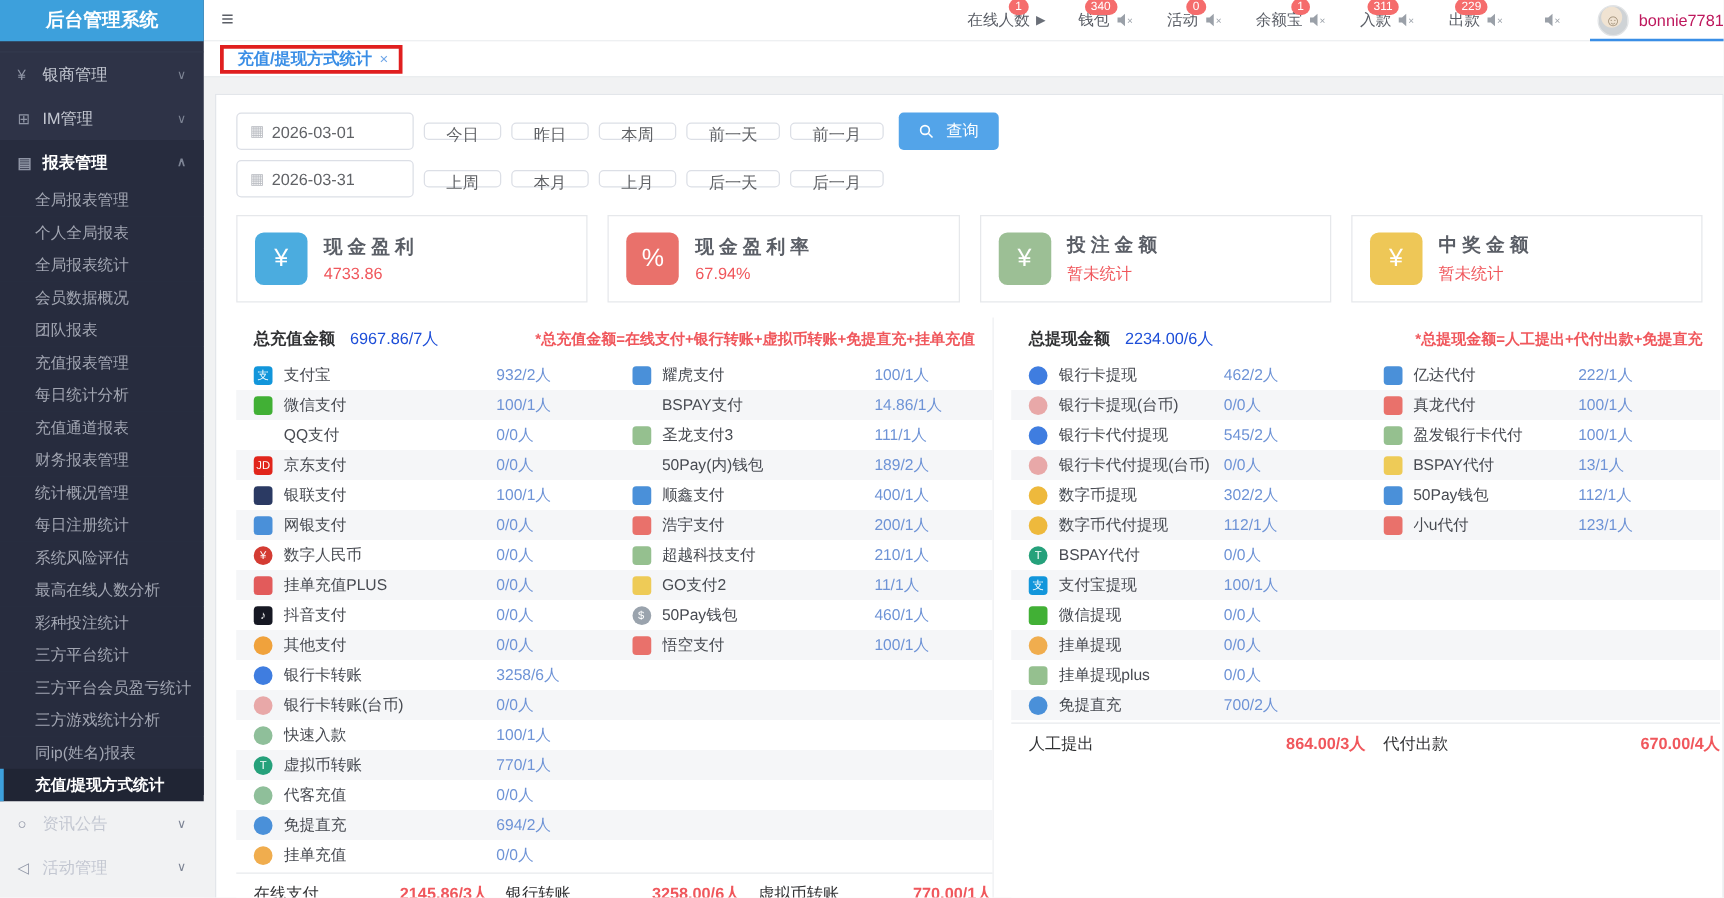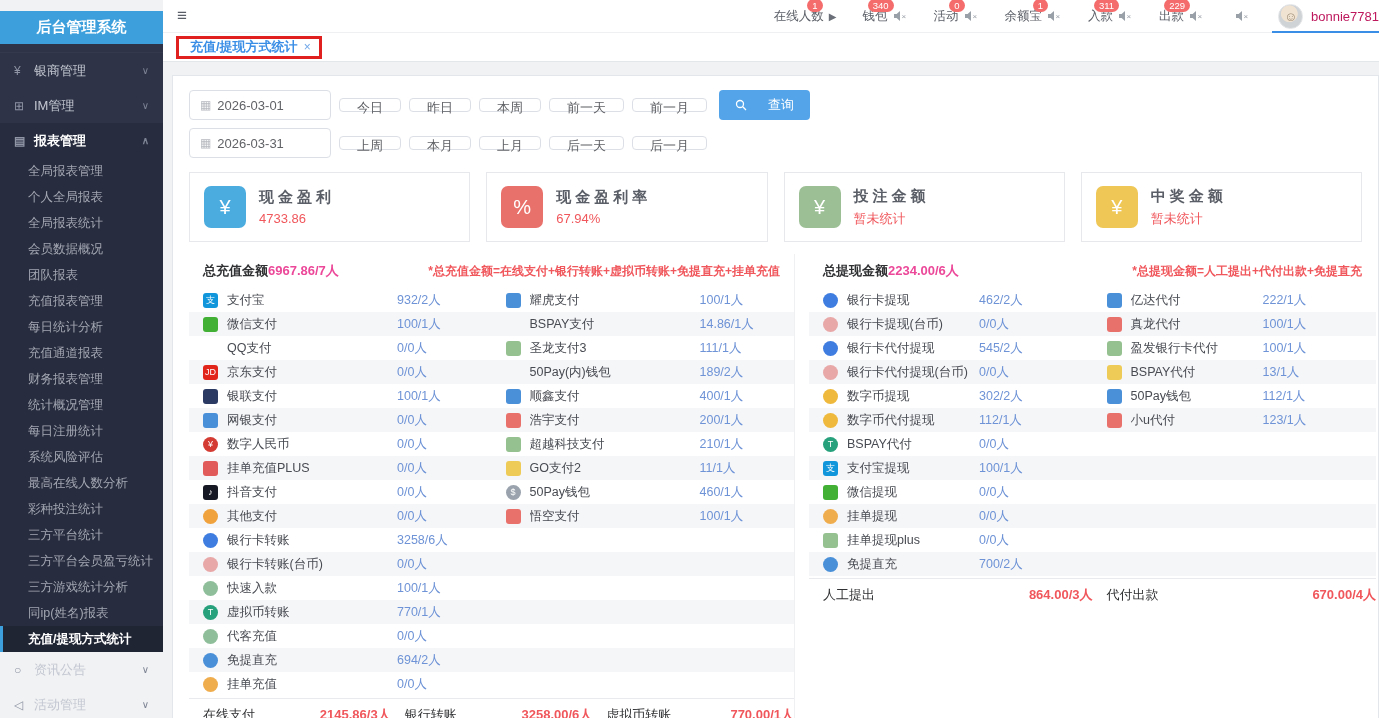--- a/index.html
+++ b/index.html
@@ -1,20 +1,20 @@
 <!DOCTYPE html>
 <html><head>
 <meta charset="utf-8">
 <style>
   * { margin:0; padding:0; box-sizing:border-box; }
   html,body { width:1379px; height:718px; overflow:hidden; font-family:"Liberation Sans", sans-serif; background:#f1f2f3; }
   .app { position:relative; width:1379px; height:718px; }
 
   
-  .sidebar { position:absolute; left:0; top:0; width:163px; height:636px; background:#2e3347; z-index:5;margin-top:11px; }
+  .sidebar { position:absolute; left:0; top:0; width:163px; height:636px; background:#2e3347; z-index:5; }
   .logo { height:33px; background:#3da0dc; color:#fff; font-size:15px; font-weight:bold; display:flex; align-items:center; justify-content:center; }
   .sliver { height:9px; border-bottom:1px solid #3a4054; opacity:.5; }
   .side-sec { height:35px; display:flex; align-items:center; padding:0 14px; color:#c3c7d1; font-size:13px; cursor:pointer; }
   .side-sec .sico { width:20px; color:#8f95a5; font-size:12px; }
   .side-sec .slabel { flex:1; }
   .side-sec .chev { color:#7d8494; font-size:10px; }
   .side-sec.active-parent { background:#272c3e; color:#fff; font-weight:bold; }
   .submenu .subitem { height:26px; display:flex; align-items:center; padding-left:28px; color:#a3a7b3; font-size:12.5px; cursor:pointer; background:#272c3e; }
   .submenu .subitem.active { color:#fff; font-weight:bold; background:#202534; border-left:3px solid #3da0dc; padding-left:25px; }
 
@@ -38,37 +38,37 @@
 
   
   .content { position:absolute; left:163px; top:62px; right:0; bottom:0; background:#f1f2f3; padding:13px 0 0 9px; }
   .panel { background:#fff; border:1px solid #e3e6ea; min-height:650px; padding:14px 0 0 16px; position:relative; }
 
   
   .frow { display:flex; align-items:center; gap:8px; margin-bottom:8px; }
   .dateinput { width:142px; height:30px; border:1px solid #dcdfe6; border-radius:4px; background:#fff; display:flex; align-items:center; gap:6px; padding:0 10px; font-size:13px; color:#606266; cursor:text; }
   .dateinput .cal { color:#b6b9bf; font-size:12px; }
   .fbtn { height:14px; padding:0 17px; border:1px solid #dcdfe6; border-radius:4px; background:#fff; font-size:13px; color:#606266; cursor:pointer; }
-  .searchbtn { height:30px; padding:0 16px; border:none; border-radius:4px; background:#53a4e9; color:#fff; font-size:13px; cursor:pointer; display:flex; align-items:center; gap:21px; margin-left:4px; }
+  .searchbtn { height:30px; padding:0 16px; border:none; border-radius:4px; background:#53a4e9; color:#fff; font-size:13px; cursor:pointer; display:flex; align-items:center; gap:10px; margin-left:4px; }
 
   
   .cards { display:flex; gap:16px; margin:14px 16px 12px 0; }
   .card { flex:1; border:1px solid #e6e8eb; background:#fff; height:70px; display:flex; align-items:center; padding:0 14px; gap:13px; }
   .cicon { width:42px; height:42px; border-radius:7px; color:#fff; font-size:20px; display:flex; align-items:center; justify-content:center; }
   .ctitle { font-size:15px; font-weight:bold; color:#5a5e66; letter-spacing:4px; }
   .cvalue { font-size:13px; color:#f0575c; margin-top:4px; }
 
   
   .tables { display:flex; gap:14px; margin-right:2px; }
   .ptable { background:#fff; }
   .ptable.left { width:606px; border-right:1px solid #eef0f2; }
   .ptable.right { flex:1; }
   .thead { height:34px; display:flex; align-items:center; padding:0 14px; font-size:13px; }
   .ttitle { color:#303133; font-weight:bold; }
-  .ttotal { color:#ec4899; font-weight:bold; margin-left:0; }
+  .ttotal { color:#1d4ed8; font-weight:normal; margin-left:12px; }
   .tnote { margin-left:auto; color:#f0575c; font-weight:bold; font-size:12px; }
   .tbody .prow { display:flex; height:24px; align-items:center; font-size:12.5px; }
   .tbody .prow:nth-child(even) { background:#f5f6f8; }
   .cell { width:50%; display:flex; align-items:center; padding-left:14px; }
   .picon { width:15px; height:15px; border-radius:3px; margin-right:9px; flex:0 0 15px; color:#fff; font-size:9px; line-height:15px; text-align:center; overflow:hidden; }
   .pname { color:#484b52; flex:0 0 170px; white-space:nowrap; overflow:hidden; }
   .ptable.right .pname { flex:0 0 132px; }
   .pval { color:#6e93d6; cursor:pointer; white-space:nowrap; }
   .tsummary { display:flex; align-items:center; height:32px; border-top:1px solid #e8eaed; margin-top:2px; font-size:13px; }
   .sgroup { flex:1; display:flex; align-items:center; padding-left:14px; gap:12px;justify-content:space-between; }

